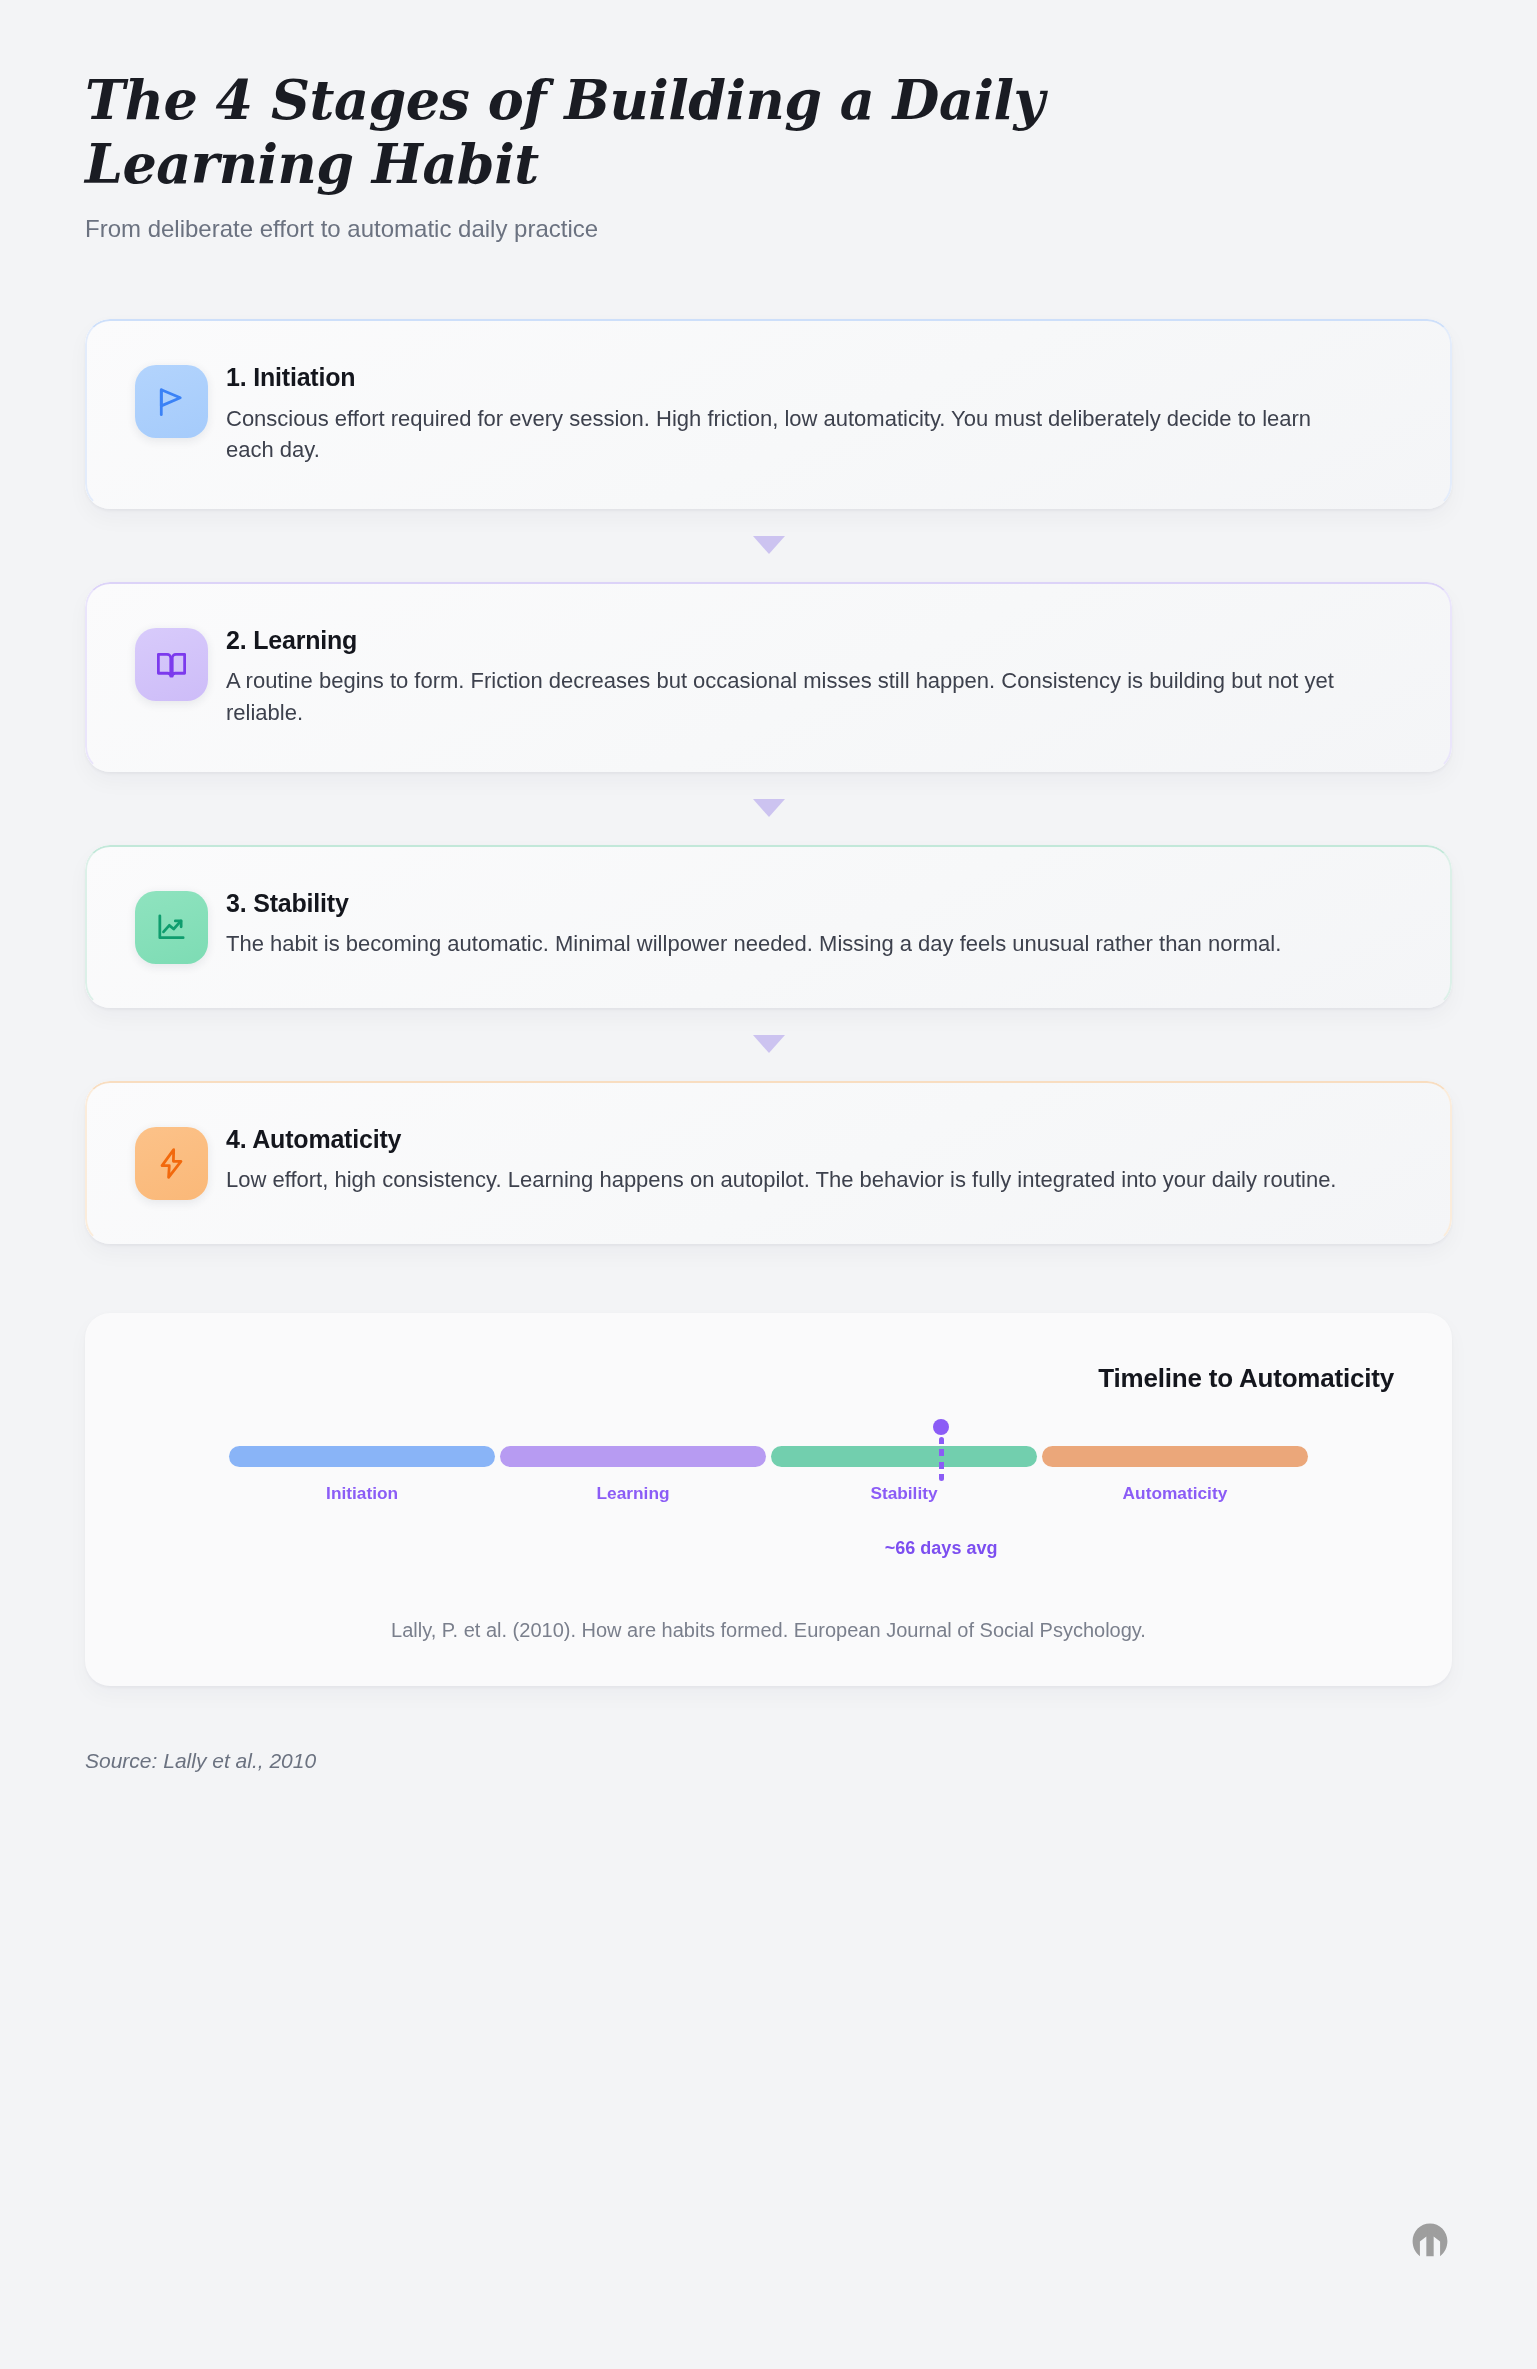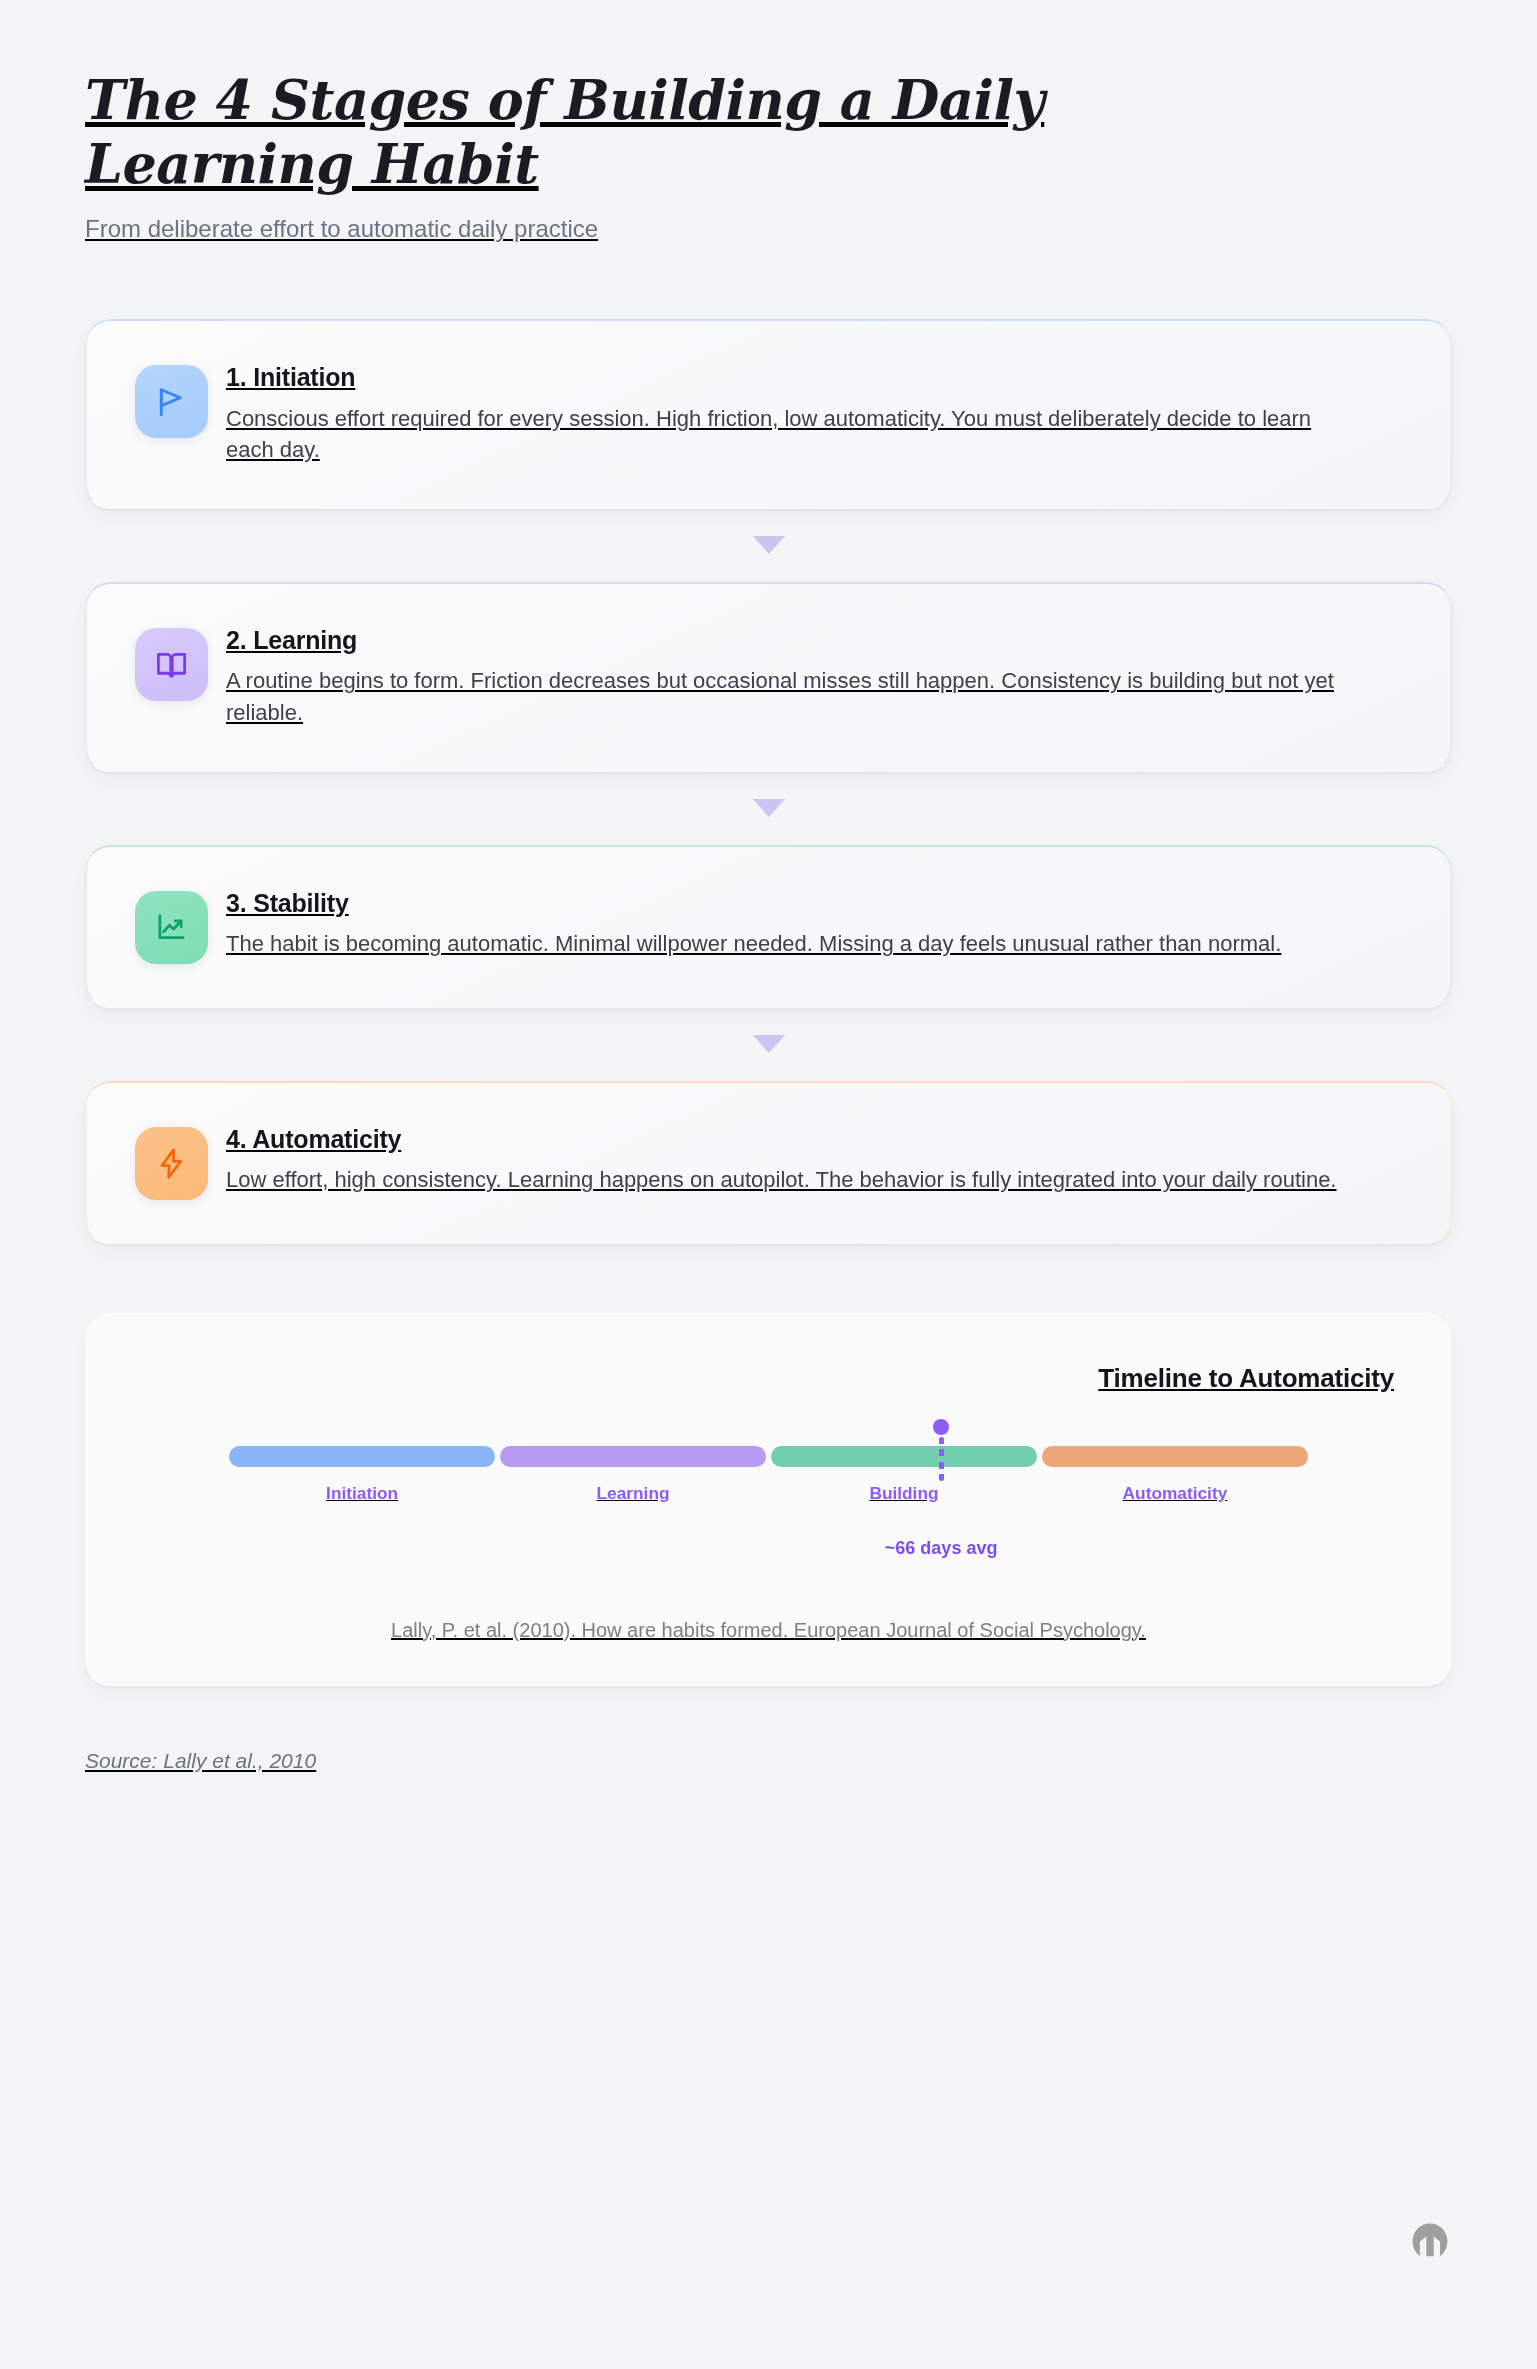--- a/index.html
+++ b/index.html
@@ -12,21 +12,20 @@
     -webkit-font-smoothing: antialiased;
     position: relative;
     overflow: hidden;
   }
 
   .page {
     position: relative;
     width: 1537px;
     height: 2369px;
     padding: 0 85px;
-    text-decoration: underline;
   }
 
   
   .header { padding-top: 69px; }
 
   .title {
     font-family: "DejaVu Serif", serif;
     font-style: italic;
     font-weight: 700;
     font-size: 54px;
@@ -308,21 +307,21 @@
       <div class="bar-row">
         <div class="bar-seg" style="background: rgb(137, 180, 247); flex: 25 0 0px;"></div>
         <div class="bar-seg" style="background: rgb(183, 155, 242); flex: 25 0 0px;"></div>
         <div class="bar-seg" style="background: rgb(114, 207, 174); flex: 25 0 0px;"></div>
         <div class="bar-seg" style="background: rgb(235, 167, 122); flex: 25 0 0px;"></div>
       </div>
 
       <div class="labels-row">
         <div class="bar-label" style="flex: 25 0 0px;">Initiation</div>
         <div class="bar-label" style="flex: 25 0 0px;">Learning</div>
-        <div class="bar-label" style="flex: 25 0 0px;">Building</div>
+        <div class="bar-label" style="flex: 25 0 0px;">Stability</div>
         <div class="bar-label" style="flex: 25 0 0px;">Automaticity</div>
       </div>
 
       <div class="marker" style="left: 66%;">
         <div class="marker-dot"></div>
         <div class="marker-line"></div>
       </div>
       <div class="marker-label" style="left: 66%;">~66 days avg</div>
     </div>
 

